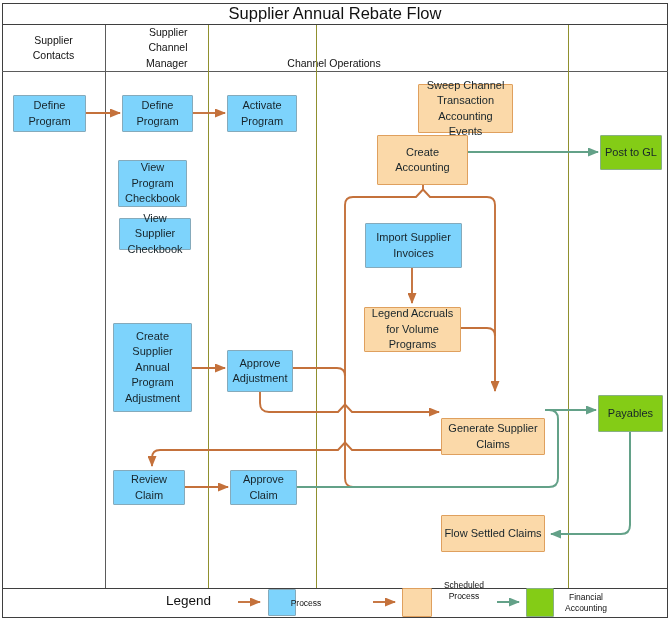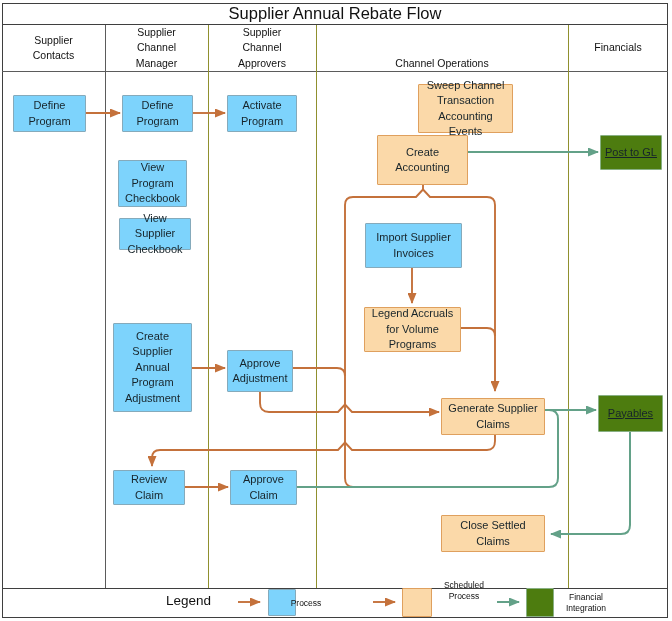--- a/index.html
+++ b/index.html
@@ -2,58 +2,52 @@
 <html><head>
 <meta charset="utf-8">
 <style>
   html,body{margin:0;padding:0;background:#ffffff;}
   body{width:672px;height:621px;position:relative;font-family:"Liberation Sans",sans-serif;color:#1a1a1a;}
   .frame{position:absolute;left:2px;top:3px;width:666px;height:615px;border:1.5px solid #3f3f3f;box-sizing:border-box;background:#ffffff;}
   .title-band{position:absolute;left:2px;top:3px;width:666px;height:22px;border-bottom:1.5px solid #3f3f3f;box-sizing:border-box;display:flex;align-items:center;justify-content:center;font-size:16.5px;color:#111;}
   .header-band{position:absolute;left:2px;top:25px;width:666px;height:47px;border-bottom:1px solid #5b5b5b;box-sizing:border-box;display:flex;}
   .lane-head{display:flex;align-items:center;justify-content:center;text-align:center;font-size:10.5px;line-height:1.45;color:#111;}
   .lane-head span{display:inline-block;}
-  .w1{width:103px;} .w2{width:103px;} .w3{width:108px;} .w4{width:252px;align-items:flex-end;} .w5{width:100px;}
+  .w1{width:103px;} .w2{width:103px;text-align:right;} .w3{width:108px;} .w4{width:252px;align-items:flex-end;} .w5{width:100px;}
   .vline{position:absolute;top:25px;height:563px;width:1.4px;}
   .vgray{background:#5b5b5b;}
   .volive{background:#90902e;}
   .legend-band{position:absolute;left:2px;top:588px;width:666px;height:30px;border-top:1.5px solid #3f3f3f;box-sizing:border-box;}
   .legend-title{position:absolute;left:166px;top:593px;font-size:13.5px;color:#111;}
   .legend-label{position:absolute;font-size:8.5px;line-height:1.25;text-align:center;color:#111;}
   .node{position:absolute;display:flex;align-items:center;justify-content:center;text-align:center;font-size:11px;line-height:1.4;box-sizing:border-box;border-radius:1px;padding:1px 2px;color:#17242a;}
   .process{background:#7dd3fc;border:1.5px solid #85aabb;}
   .scheduled{background:#fbd9a9;border:1.5px solid #dfa05e;}
-  .financial{background:#4d7c0f;border:1.5px solid #88b083;text-decoration:underline;}
+  .financial{background:#84cc16;border:1.5px solid #88b083;}
   .lbox{position:absolute;box-sizing:border-box;border-radius:1px;}
   svg.wires{position:absolute;left:0;top:0;pointer-events:none;}
   .edgeO{stroke:#c4713b;stroke-width:1.9;fill:none;}
   .edgeG{stroke:#63a188;stroke-width:2;fill:none;}
 </style>
 </head>
 <body>
 
 <div class="frame"></div>
 
 <div class="title-band">Supplier Annual Rebate Flow</div>
 
 <div class="header-band">
   <div class="lane-head w1">
       <span style="max-width:58px">Supplier Contacts</span>
     </div>
   <div class="lane-head w2">
       <span style="max-width:62px">Supplier Channel Manager</span>
     </div>
-  <div class="lane-head w3">
-      <span style="max-width:66px">Supplier Channel Approvers</span>
-    </div>
   <div class="lane-head w4">
       <span>Channel Operations</span>
-    </div>
-  <div class="lane-head w5">
-      <span>Financials</span>
     </div>
 </div>
 
 <div class="vline vgray" style="left:105px"></div>
 <div class="vline volive" style="left:208px"></div>
 <div class="vline volive" style="left:316px"></div>
 <div class="vline volive" style="left:568px"></div>
 
 <svg class="wires" width="672" height="621" viewBox="0 0 672 621">
   <defs>
@@ -95,25 +89,25 @@
 <div class="node process" style="left:122px;top:95px;width:71px;height:37px">Define Program</div>
 <div class="node process" style="left:227px;top:95px;width:70px;height:37px">Activate Program</div>
 <div class="node process" style="left:118px;top:160px;width:69px;height:47px">View Program Checkbook</div>
 <div class="node process" style="left:119px;top:218px;width:72px;height:32px">View Supplier Checkbook</div>
 <div class="node process" style="left:113px;top:323px;width:79px;height:89px">Create Supplier Annual Program Adjustment</div>
 <div class="node process" style="left:227px;top:350px;width:66px;height:42px">Approve Adjustment</div>
 <div class="node process" style="left:113px;top:470px;width:72px;height:35px">Review Claim</div>
 <div class="node process" style="left:230px;top:470px;width:67px;height:35px">Approve Claim</div>
 <div class="node process" style="left:365px;top:223px;width:97px;height:45px">Import Supplier Invoices</div>
 <div class="node scheduled" style="left:364px;top:307px;width:97px;height:45px">Legend Accruals for Volume Programs</div>
-<div class="node scheduled" style="left:441px;top:398px;width:104px;height:37px">Generate Supplier Claims</div>
-<div class="node scheduled" style="left:441px;top:515px;width:104px;height:37px">Close Settled Claims</div>
+<div class="node scheduled" style="left:441px;top:418px;width:104px;height:37px">Generate Supplier Claims</div>
+<div class="node scheduled" style="left:441px;top:515px;width:104px;height:37px">Flow Settled Claims</div>
 <div class="node financial" style="left:600px;top:135px;width:62px;height:35px">Post to GL</div>
 <div class="node financial" style="left:598px;top:395px;width:65px;height:37px">Payables</div>
 
 <div class="legend-band"></div>
 <div class="legend-title">Legend</div>
 <div class="lbox process" style="left:268px;top:589px;width:28px;height:27px"></div>
 <div class="lbox scheduled" style="left:402px;top:588px;width:30px;height:29px"></div>
 <div class="lbox financial" style="left:526px;top:588px;width:28px;height:29px"></div>
 <div class="legend-label" style="left:284px;top:598px;width:44px">Process</div>
 <div class="legend-label" style="left:436px;top:580px;width:56px">Scheduled Process</div>
-<div class="legend-label" style="left:558px;top:592px;width:56px">Financial Integration</div>
+<div class="legend-label" style="left:558px;top:592px;width:56px">Financial Accounting</div>
 
 </body></html>

